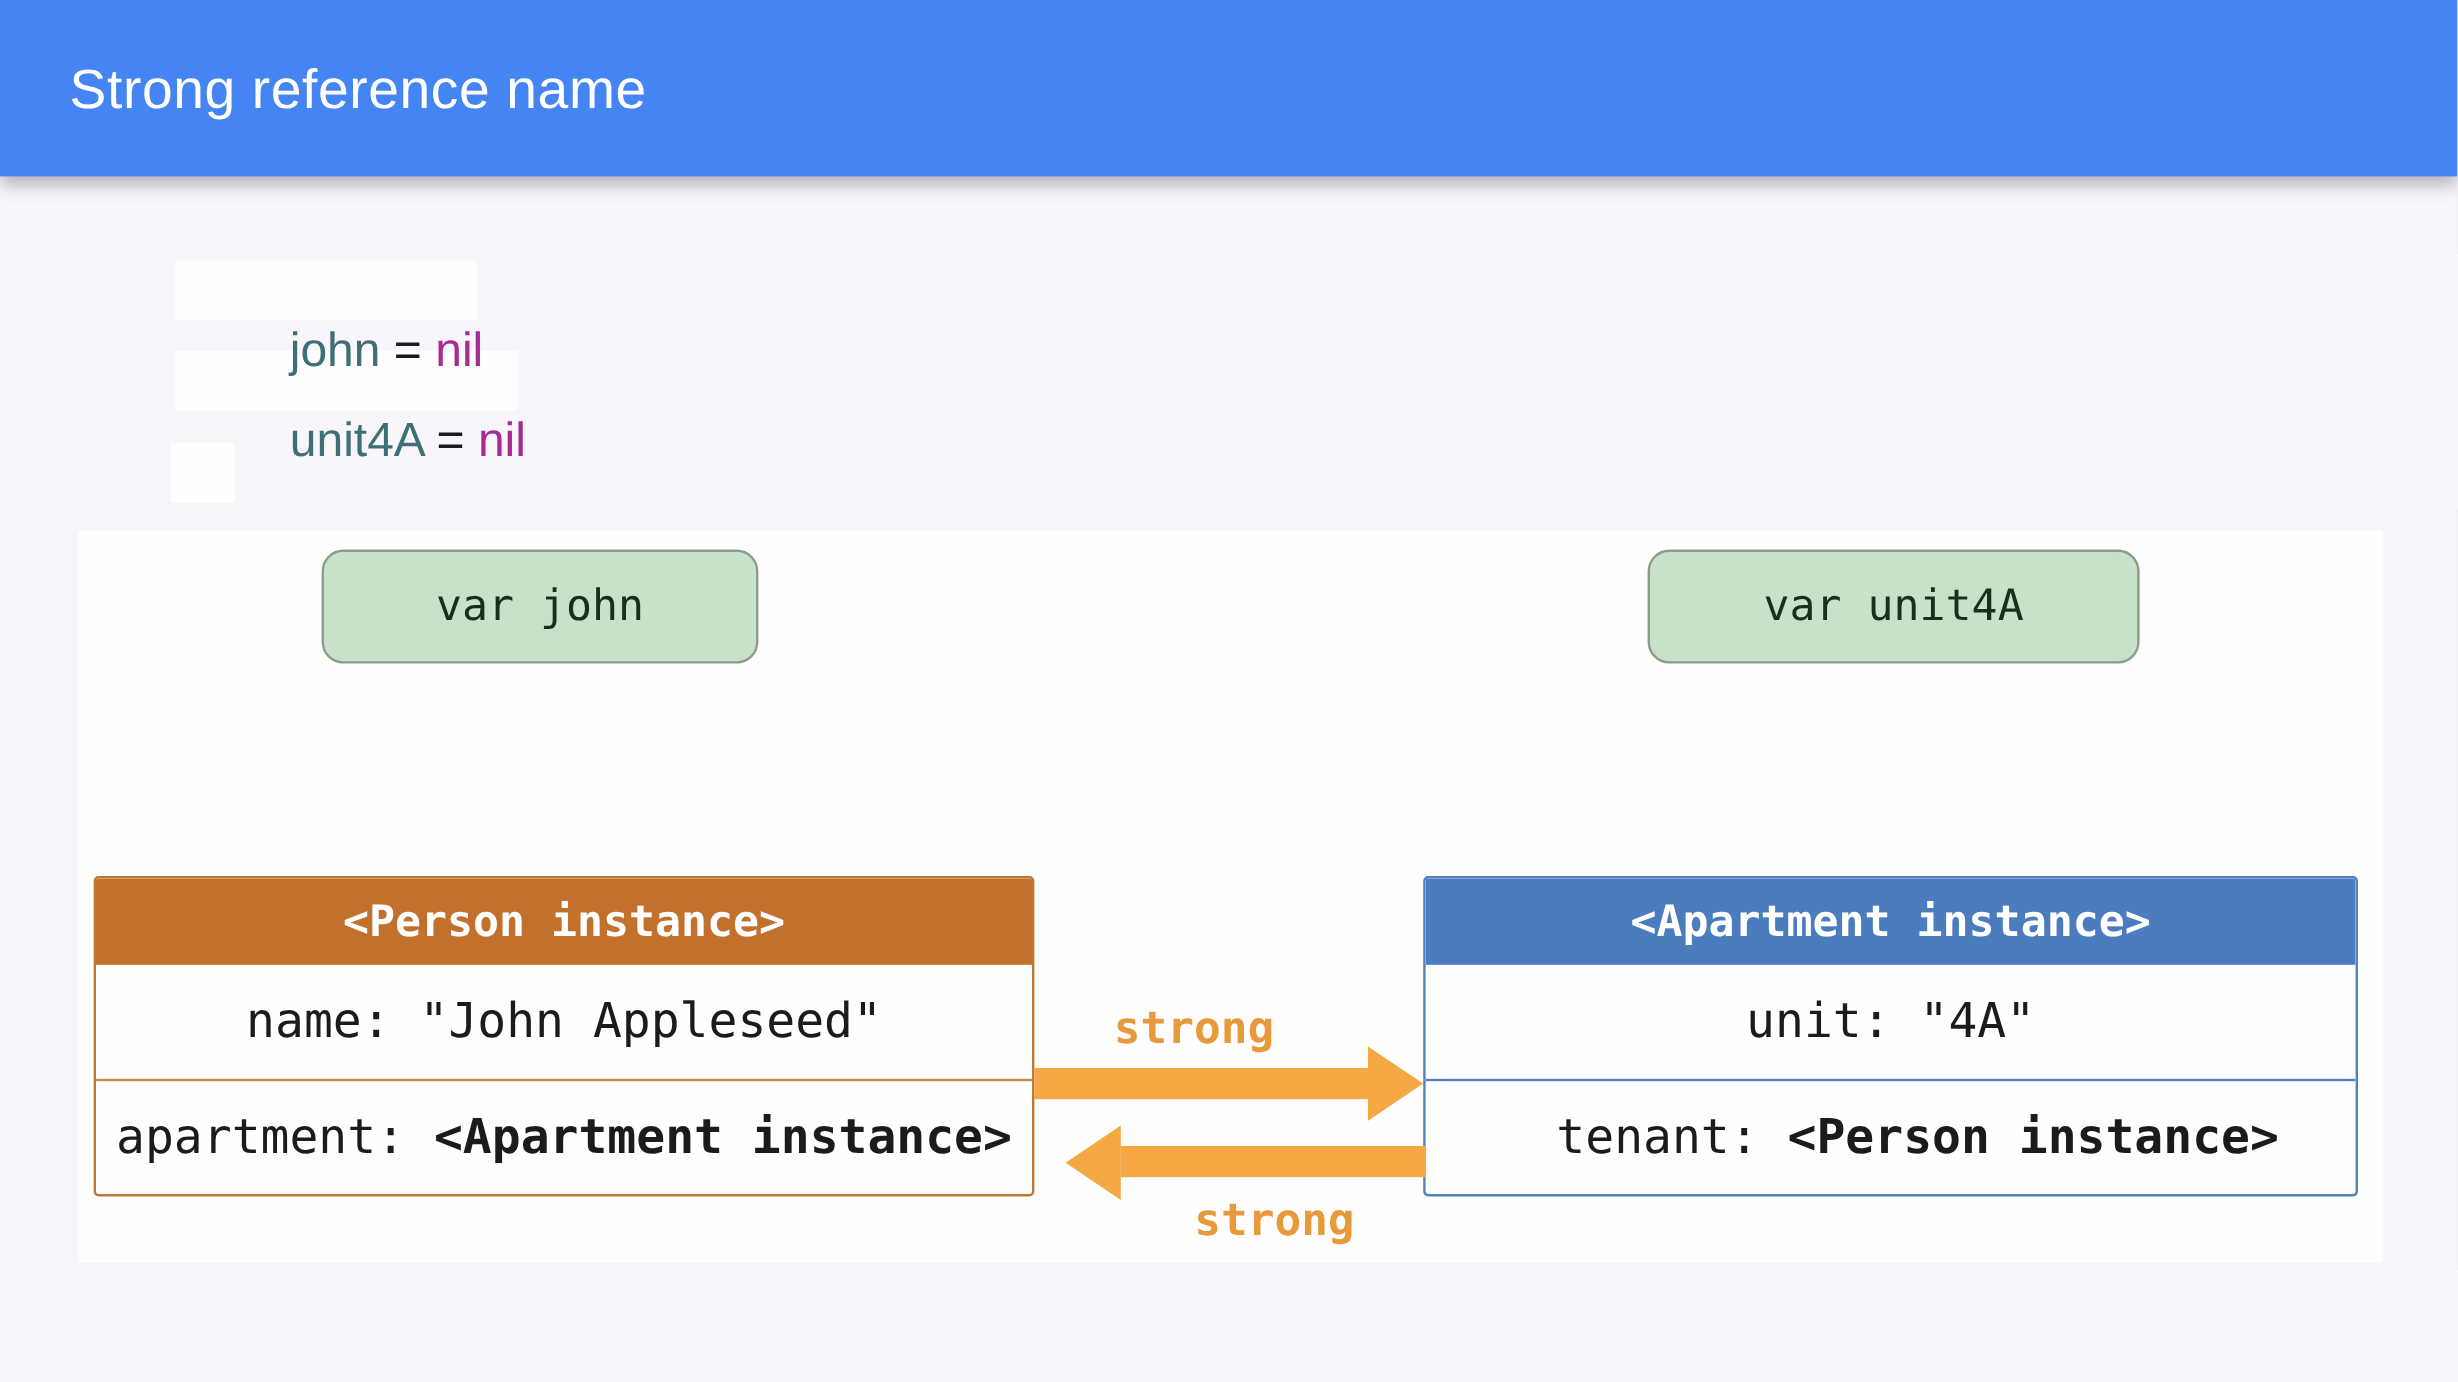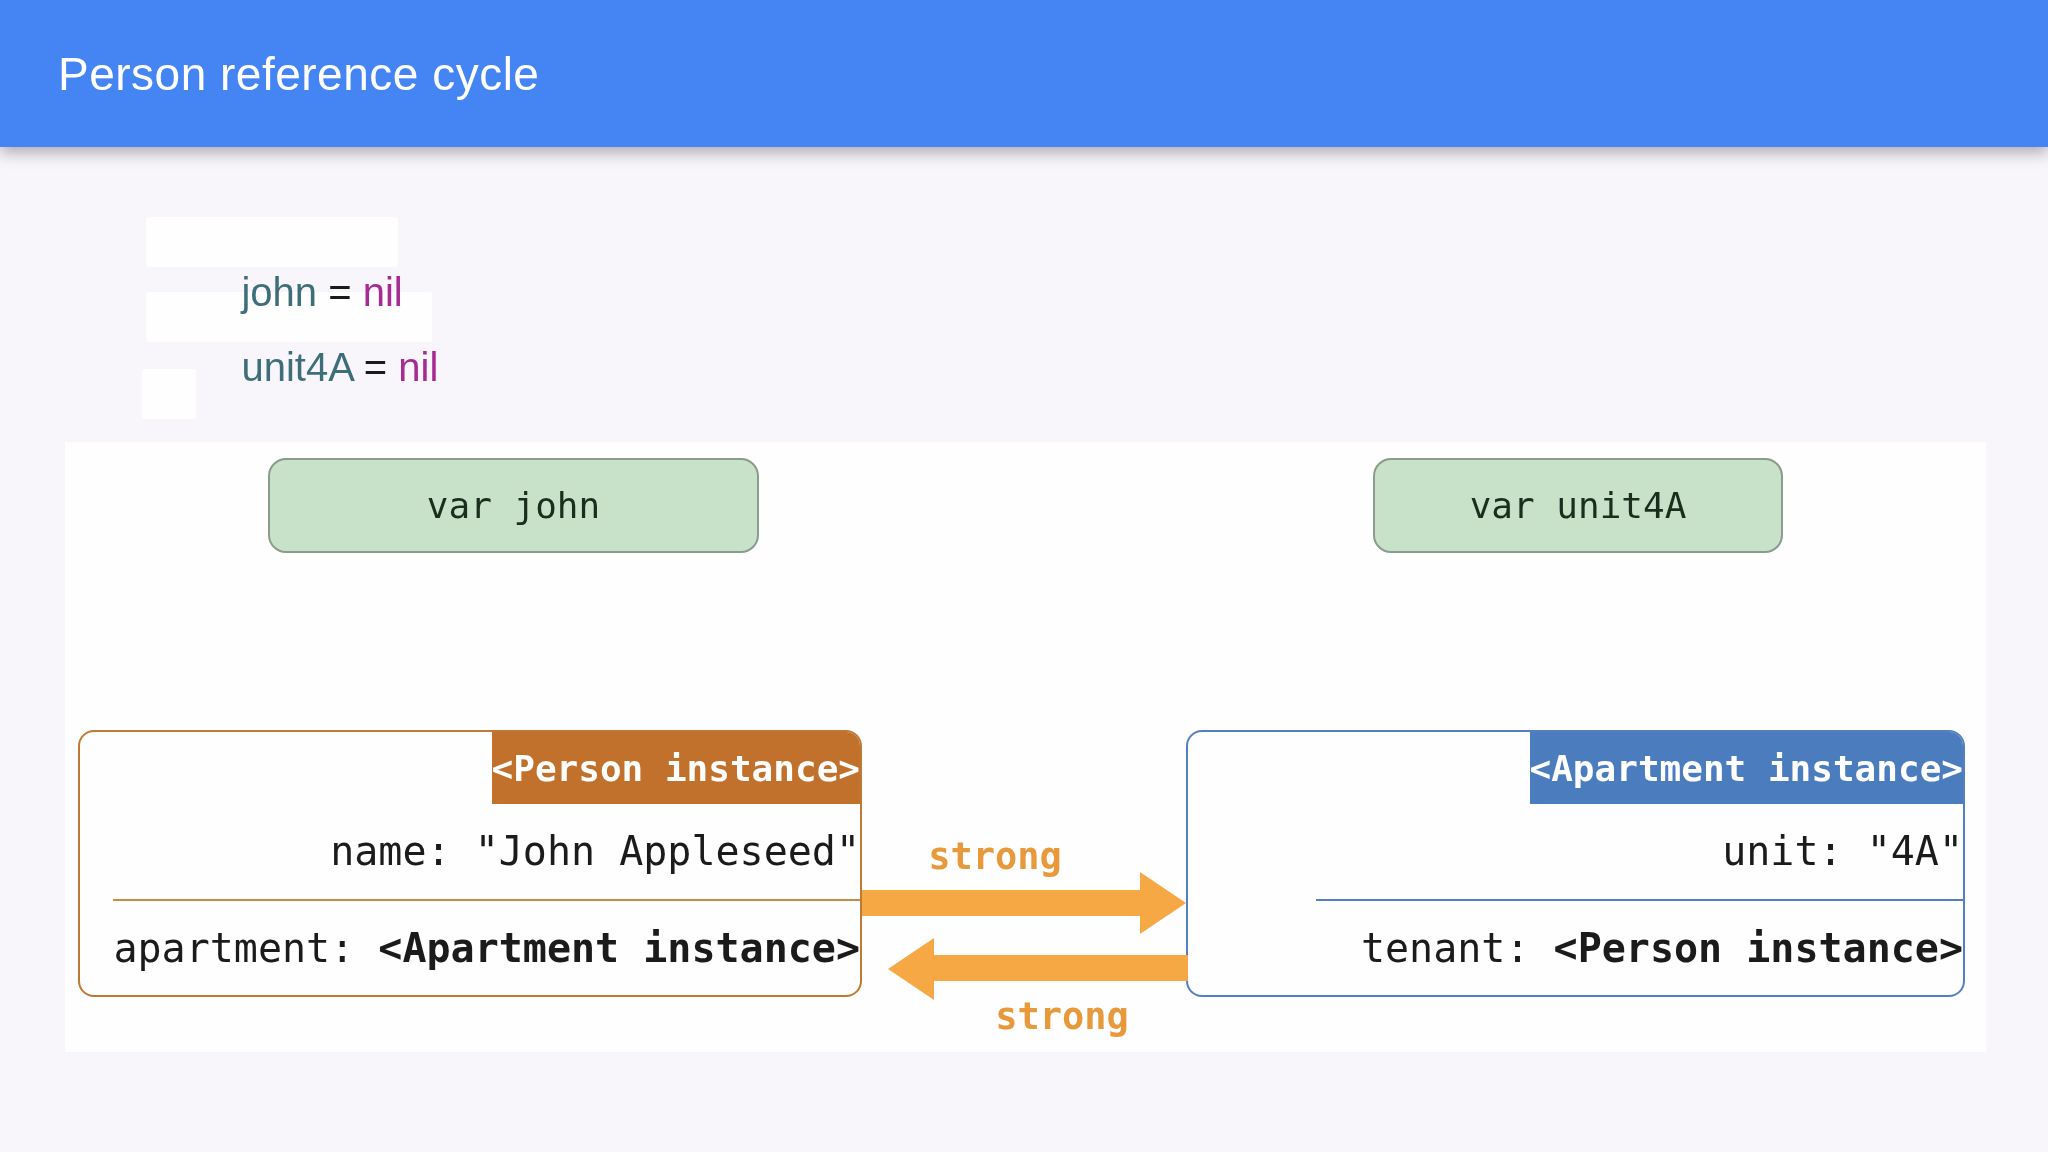--- a/index.html
+++ b/index.html
@@ -41,28 +41,28 @@
   }
   
   .var-box{
     position:absolute;top:16px;height:95px;
     background:#c8e1c9;border:2px solid #8c9c8c;border-radius:18px;
     box-sizing:border-box;
     display:flex;align-items:center;justify-content:center;
     font-family:"DejaVu Sans Mono","Liberation Mono",monospace;
     font-size:36px;color:#1a2e1d;
   }
-  .var-john{left:203px;width:491px;justify-content:center;}
+  .var-john{left:203px;width:364px;justify-content:center;}
   .var-unit4a{left:1308px;width:410px;}
   
   .instance{
     position:absolute;top:288px;height:267px;box-sizing:border-box;
-    border-radius:16px;background:#fffefe;
+    border-radius:4px;background:#fffefe;
     font-family:"DejaVu Sans Mono","Liberation Mono",monospace;
-    display:flex;flex-direction:column;overflow:hidden;align-items:flex-end;
+    display:flex;flex-direction:column;overflow:hidden;
   }
   .instance.person{left:13px;width:784px;border:2px solid #be7a35;}
   .instance.apartment{left:1121px;width:779px;border:2px solid #5580be;}
   .inst-header{
     height:72px;flex:0 0 72px;
     display:flex;align-items:center;justify-content:center;
     font-weight:bold;font-size:36px;color:#ffffff;
   }
   .person .inst-header{background:#c1712c;}
   .apartment .inst-header{background:#4b7dbe;}
@@ -96,21 +96,21 @@
   }
   .strong-top{left:842px;top:399px;}
   .strong-bottom{left:909px;top:559px;}
 </style>
 </head>
 <body>
 
 <div class="stage">
 
   <header class="titlebar">
-    <h1>Person reference cycle</h1>
+    <h1>Strong reference name</h1>
   </header>
 
   <div class="hl hl1"></div>
   <div class="hl hl2"></div>
   <div class="hl hl3"></div>
 
   <div class="code-line cl1">
     <span class="tok-id">john</span><span class="tok-op"> = </span><span class="tok-kw">nil</span>
   </div>
   <div class="code-line cl2">

